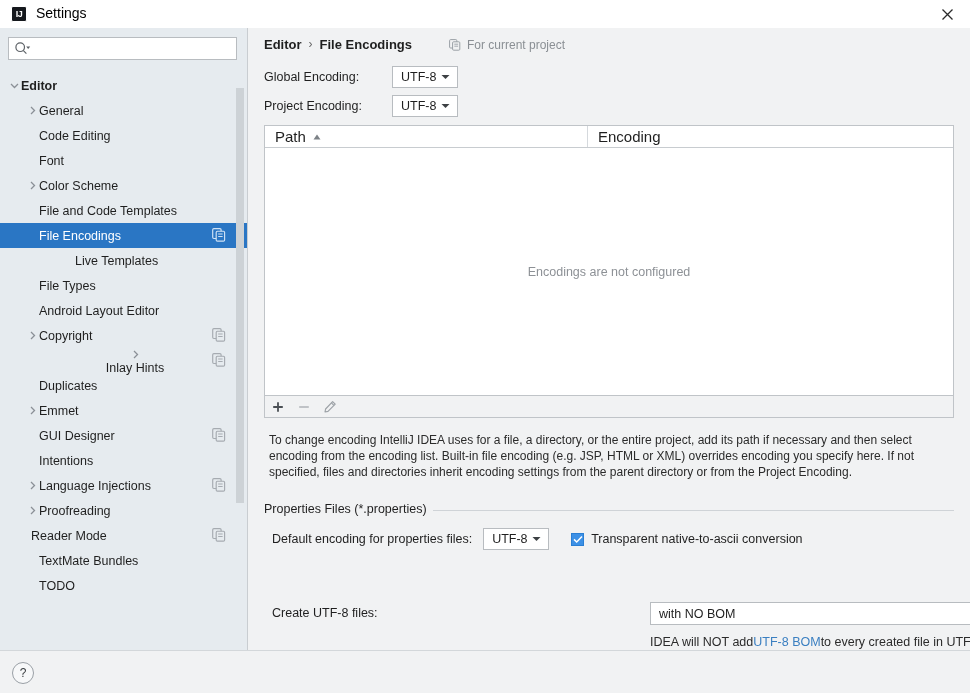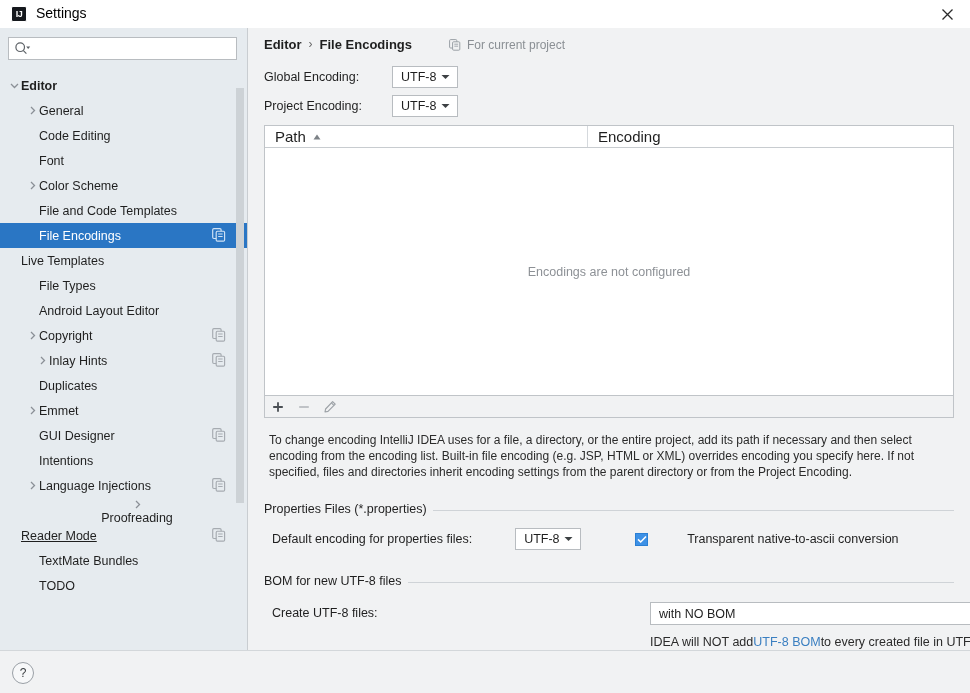--- a/index.html
+++ b/index.html
@@ -457,21 +457,21 @@
       </div>
       <div class="tree-item selected" style="padding-left: 26px;">
         <span class="tree-arrow"></span>
         <span class="tree-label">File Encodings</span>
         <svg class="proj-icon" viewBox="0 0 12 12">
           <rect x="0.6" y="0.6" width="7.2" height="8.4" rx="1" stroke="#cfe2f5" stroke-width="1" fill="none"></rect>
           <rect x="3.6" y="2.8" width="7.2" height="8.4" rx="1" stroke="#cfe2f5" stroke-width="1" fill="#2a76c4"></rect>
           <path d="M5.3,5.2 L9.1,5.2 M5.3,7.2 L9.1,7.2" stroke="#cfe2f5" stroke-width="0.9"></path>
         </svg>
       </div>
-      <div class="tree-item" style="padding-left: 8px;">
+      <div class="tree-item" style="padding-left: 24px; gap: 38px;">
         <span class="tree-arrow"></span>
         <span class="tree-label">Live Templates</span>
       </div>
       <div class="tree-item" style="padding-left: 26px;">
         <span class="tree-arrow"></span>
         <span class="tree-label">File Types</span>
       </div>
       <div class="tree-item" style="padding-left: 26px;">
         <span class="tree-arrow"></span>
         <span class="tree-label">Android Layout Editor</span>
@@ -482,21 +482,21 @@
             <path d="M3,1 L6.5,4.5 L3,8" stroke="#8b9097" stroke-width="1.3" fill="none"></path>
           </svg>
         </span>
         <span class="tree-label">Copyright</span>
         <svg class="proj-icon" viewBox="0 0 12 12">
           <rect x="0.6" y="0.6" width="7.2" height="8.4" rx="1" stroke="#a6abb1" stroke-width="1" fill="none"></rect>
           <rect x="3.6" y="2.8" width="7.2" height="8.4" rx="1" stroke="#a6abb1" stroke-width="1" fill="#e6ebef"></rect>
           <path d="M5.3,5.2 L9.1,5.2 M5.3,7.2 L9.1,7.2" stroke="#a6abb1" stroke-width="0.9"></path>
         </svg>
       </div>
-      <div class="tree-item" style="padding-left: 36px;">
+      <div class="tree-item" style="padding-left: 22px; flex-direction: column;">
         <span class="tree-arrow">
           <svg width="9" height="9" viewBox="0 0 9 9">
             <path d="M3,1 L6.5,4.5 L3,8" stroke="#8b9097" stroke-width="1.3" fill="none"></path>
           </svg>
         </span>
         <span class="tree-label">Inlay Hints</span>
         <svg class="proj-icon" viewBox="0 0 12 12">
           <rect x="0.6" y="0.6" width="7.2" height="8.4" rx="1" stroke="#a6abb1" stroke-width="1" fill="none"></rect>
           <rect x="3.6" y="2.8" width="7.2" height="8.4" rx="1" stroke="#a6abb1" stroke-width="1" fill="#e6ebef"></rect>
           <path d="M5.3,5.2 L9.1,5.2 M5.3,7.2 L9.1,7.2" stroke="#a6abb1" stroke-width="0.9"></path>
@@ -533,29 +533,29 @@
             <path d="M3,1 L6.5,4.5 L3,8" stroke="#8b9097" stroke-width="1.3" fill="none"></path>
           </svg>
         </span>
         <span class="tree-label">Language Injections</span>
         <svg class="proj-icon" viewBox="0 0 12 12">
           <rect x="0.6" y="0.6" width="7.2" height="8.4" rx="1" stroke="#a6abb1" stroke-width="1" fill="none"></rect>
           <rect x="3.6" y="2.8" width="7.2" height="8.4" rx="1" stroke="#a6abb1" stroke-width="1" fill="#e6ebef"></rect>
           <path d="M5.3,5.2 L9.1,5.2 M5.3,7.2 L9.1,7.2" stroke="#a6abb1" stroke-width="0.9"></path>
         </svg>
       </div>
-      <div class="tree-item" style="padding-left: 26px; flex-direction: column;">
+      <div class="tree-item" style="padding-left: 26px;">
         <span class="tree-arrow">
           <svg width="9" height="9" viewBox="0 0 9 9">
             <path d="M3,1 L6.5,4.5 L3,8" stroke="#8b9097" stroke-width="1.3" fill="none"></path>
           </svg>
         </span>
         <span class="tree-label">Proofreading</span>
       </div>
-      <div class="tree-item" style="padding-left: 8px; text-decoration: underline;">
+      <div class="tree-item" style="padding-left: 18px;">
         <span class="tree-arrow"></span>
         <span class="tree-label">Reader Mode</span>
         <svg class="proj-icon" viewBox="0 0 12 12">
           <rect x="0.6" y="0.6" width="7.2" height="8.4" rx="1" stroke="#a6abb1" stroke-width="1" fill="none"></rect>
           <rect x="3.6" y="2.8" width="7.2" height="8.4" rx="1" stroke="#a6abb1" stroke-width="1" fill="#e6ebef"></rect>
           <path d="M5.3,5.2 L9.1,5.2 M5.3,7.2 L9.1,7.2" stroke="#a6abb1" stroke-width="0.9"></path>
         </svg>
       </div>
       <div class="tree-item" style="padding-left: 26px;">
         <span class="tree-arrow"></span>
@@ -643,40 +643,36 @@
     </div>
   </div>
 
   <div class="desc">To change encoding IntelliJ IDEA uses for a file, a directory, or the entire project, add its path if necessary and then select encoding from the encoding list. Built-in file encoding (e.g. JSP, HTML or XML) overrides encoding you specify here. If not specified, files and directories inherit encoding settings from the parent directory or from the Project Encoding.</div>
 
   <div class="section" style="top:474px;">
     <div class="sec-line"></div>
     <div class="sec-label">Properties Files (*.properties)</div>
   </div>
 
-  <div class="field-row" style="left:24px; top:500px;gap:32px;">
+  <div class="field-row" style="left:24px; top:500px;">
     <span class="field-label">Default encoding for properties files:</span>
     <div class="combo" style="width:66px; margin-left:11px;">
       <span class="combo-val">UTF-8</span>
       <svg class="combo-arrow" viewBox="0 0 9 6">
         <path d="M0.5,1 L4.5,5 L8.5,1 Z" fill="#3c4043"></path>
       </svg>
     </div>
     <div class="checkbox" style="margin-left:22px;">
       <svg width="10" height="9" viewBox="0 0 10 9">
         <path d="M1,4.4 L3.7,7 L9,1.4" stroke="#ffffff" stroke-width="1.5" fill="none"></path>
       </svg>
     </div>
     <span class="cb-label">Transparent native-to-ascii conversion</span>
   </div>
 
-  <div class="section" style="top:546px;">
-    <div class="sec-line"></div>
-    <div class="sec-label">BOM for new UTF-8 files</div>
-  </div>
 
   <div class="field-row" style="left:24px; top:574px;">
     <span class="field-label">Create UTF-8 files:</span>
   </div>
 
   <div class="wide-combo">
     <span class="wc-val">with NO BOM</span>
 
   </div>
 

